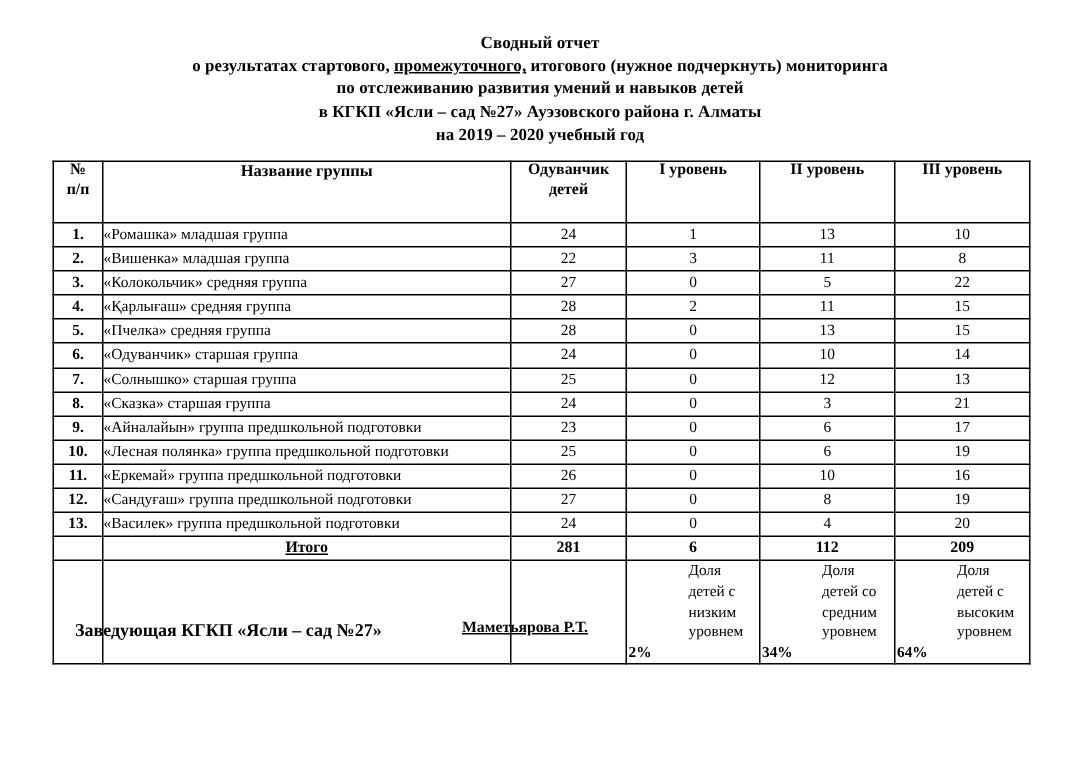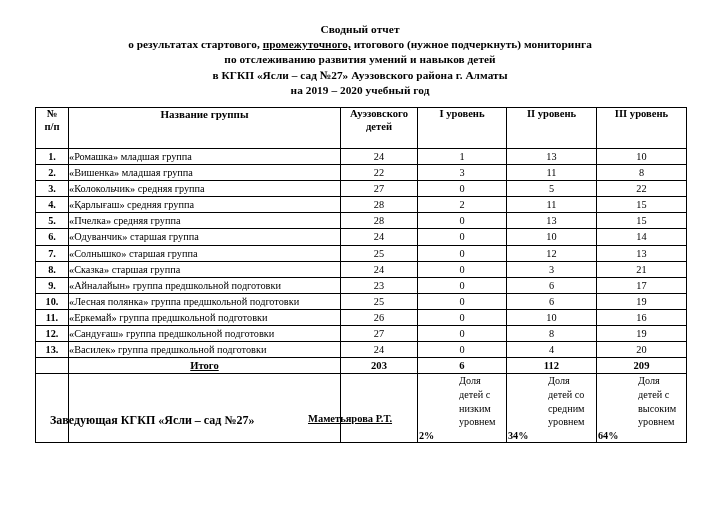--- a/index.html
+++ b/index.html
@@ -171,21 +171,21 @@
           <col class="c-l3">
       </colgroup>
       <thead>
         <tr>
           <td>
             <div>№</div>
             <div>п/п</div>
           </td>
           <td class="hname">Название группы</td>
           <td>
-            <div>Ауэзовского</div>
+            <div>Одуванчик</div>
             <div>детей</div>
           </td>
           <td>I уровень</td>
           <td>II уровень</td>
           <td>III уровень</td>
         </tr>
       </thead>
       <tbody>
 
         <tr>
@@ -289,21 +289,21 @@
           <td class="cname">«Василек»  группа предшкольной подготовки</td>
           <td class="cval">24</td>
           <td class="cval">0</td>
           <td class="cval">4</td>
           <td class="cval">20</td>
         </tr>
 
         <tr class="total">
           <td></td>
           <td class="tlabel">Итого</td>
-          <td class="cval">203</td>
+          <td class="cval">281</td>
           <td class="cval">6</td>
           <td class="cval">112</td>
           <td class="cval">209</td>
         </tr>
 
         <tr class="pct">
           <td></td>
           <td></td>
           <td></td>
           <td>

